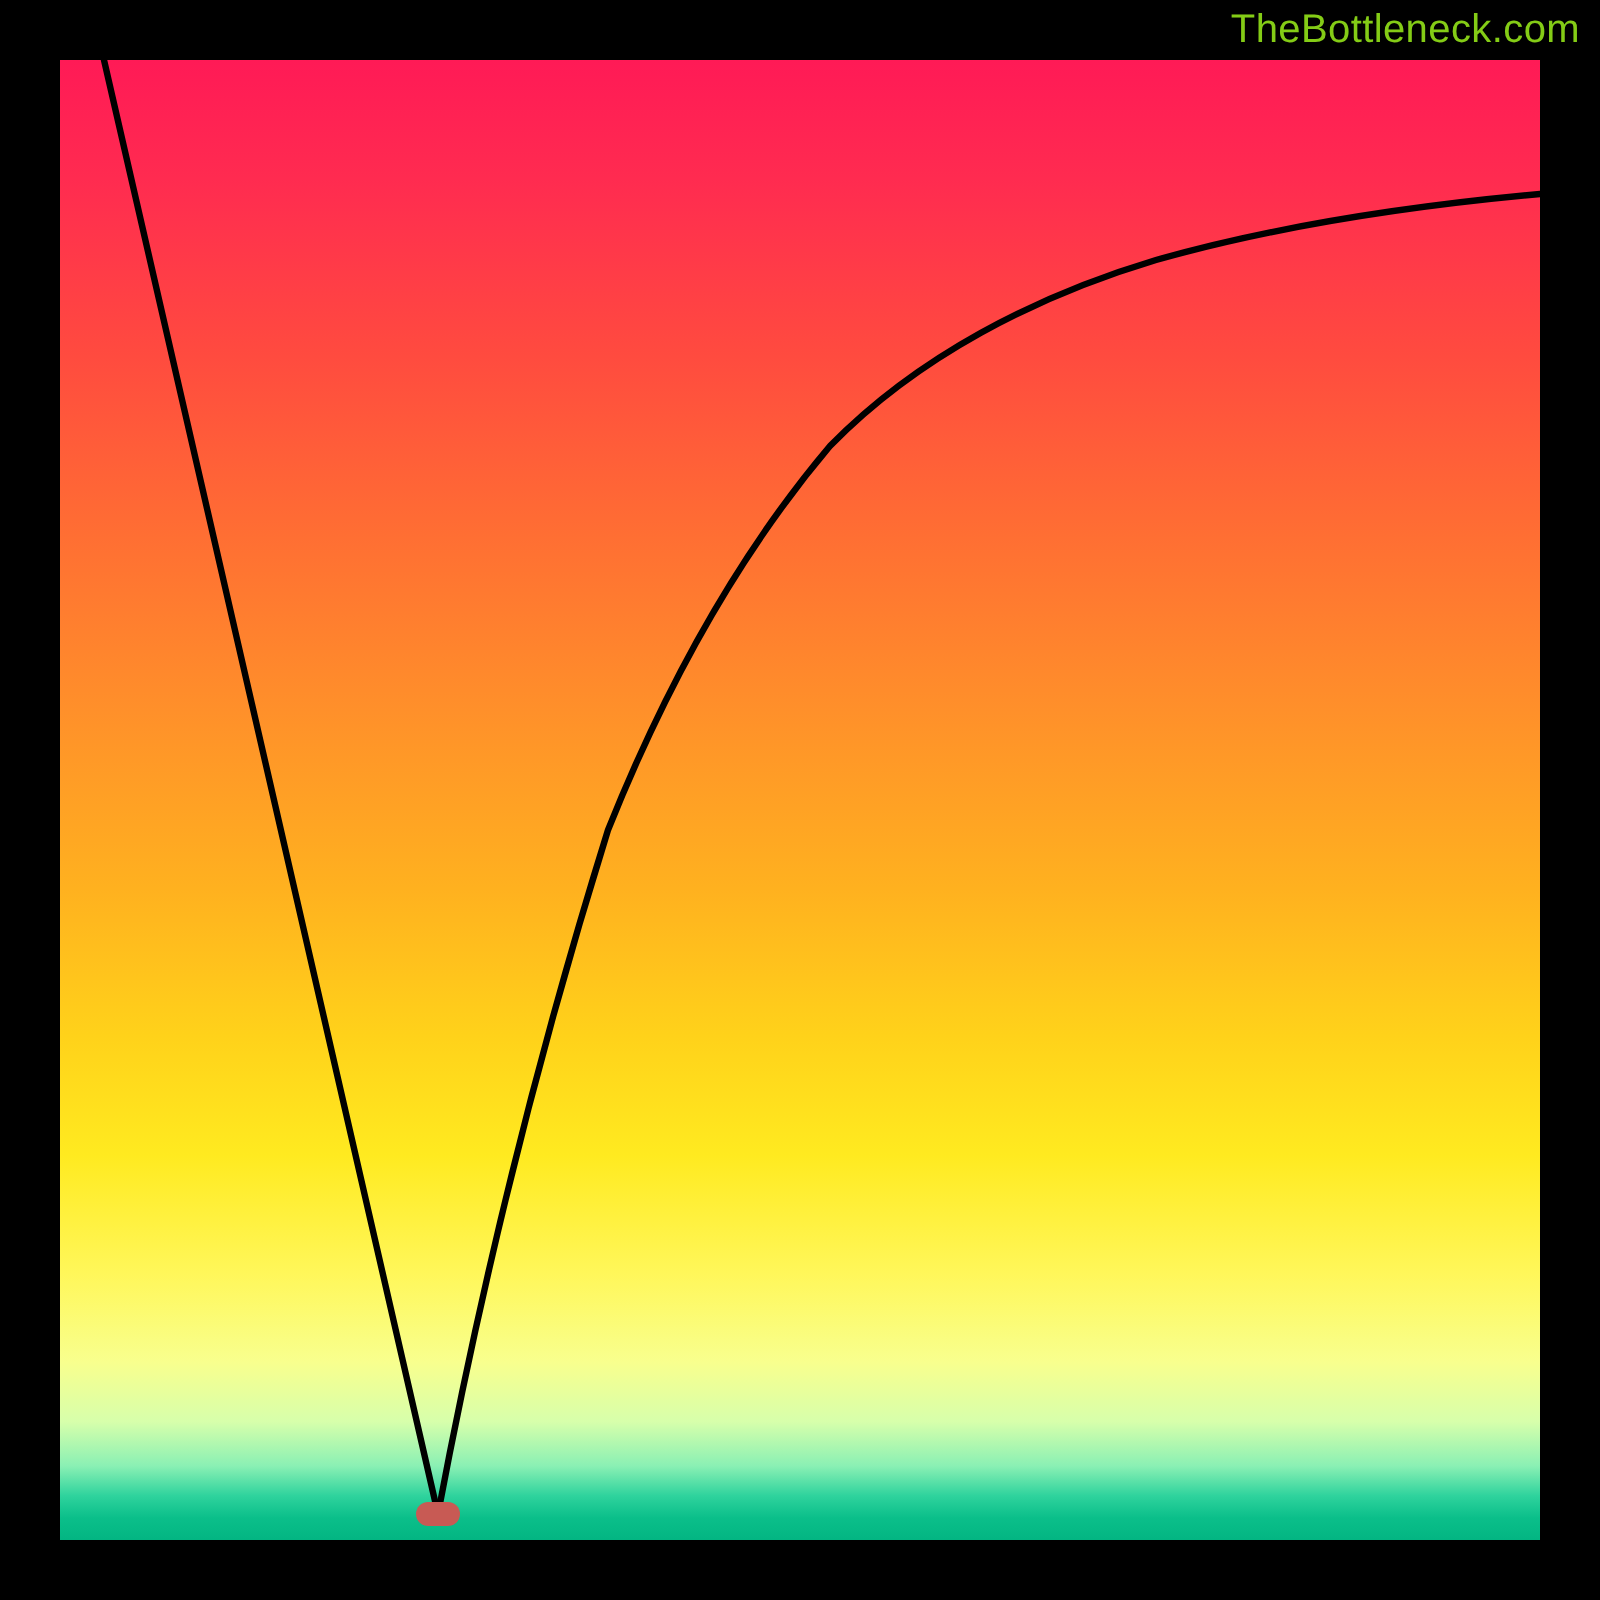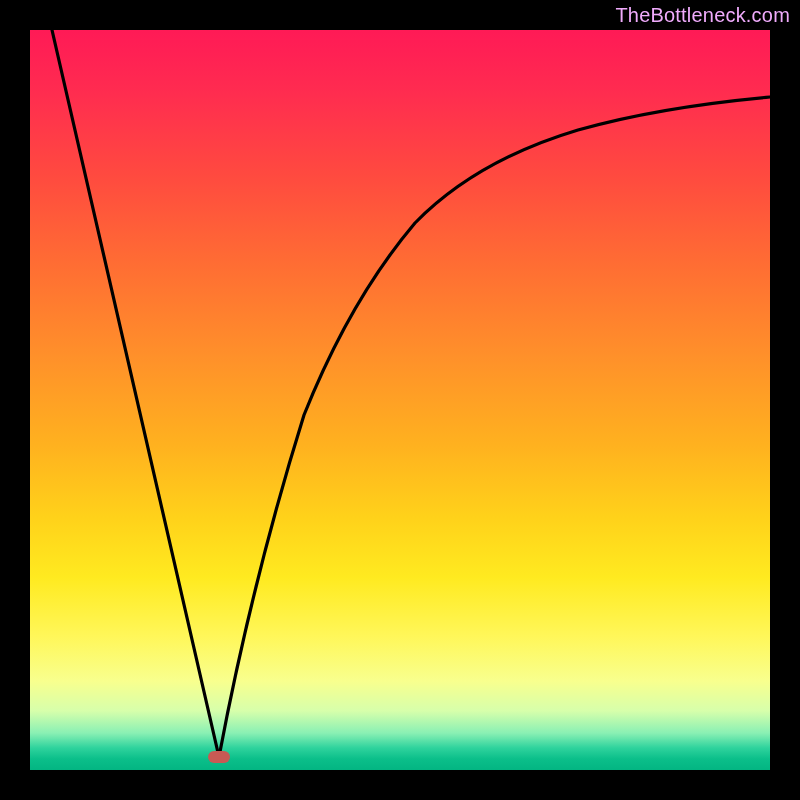--- a/index.html
+++ b/index.html
@@ -48,21 +48,21 @@
     width: 22px;
     height: 12px;
     border-radius: 6px;
     background: #c85a54;
     transform: translate(-50%, -50%);
   }
   .watermark {
     position: absolute;
     top: 4px;
     right: 10px;
-    color: #f0abfc;
+    color: #84cc16;
     font-size: 20px;
     font-weight: 500;
     letter-spacing: 0.2px;
     user-select: none;
   }
   svg.curve {
     position: absolute;
     left: 0;
     top: 0;
     width: 740px;

